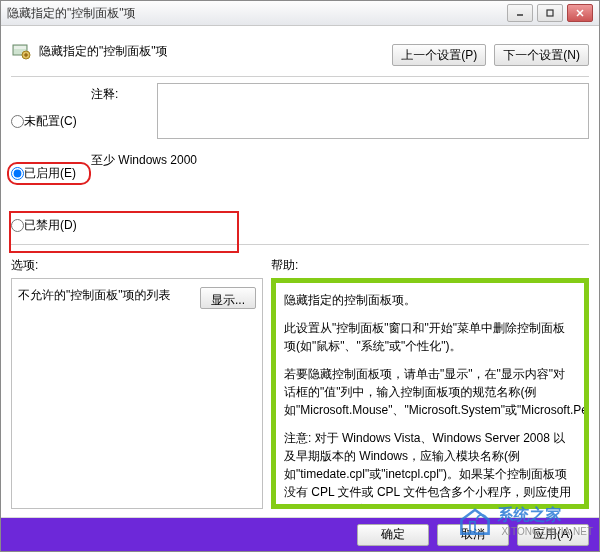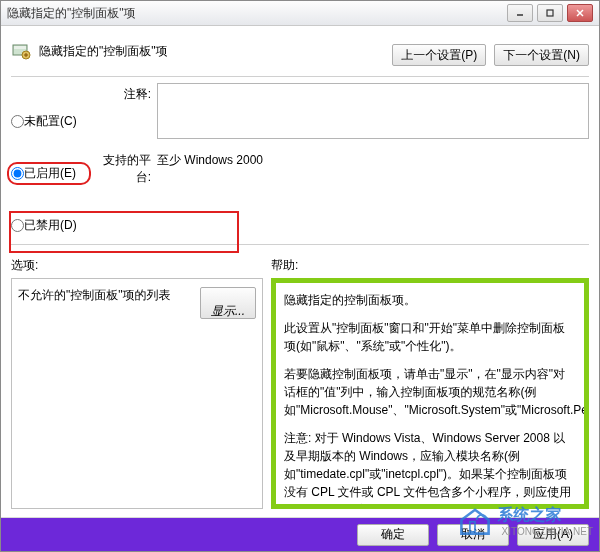--- a/index.html
+++ b/index.html
@@ -16,33 +16,33 @@
   .header .btn { min-width: 85px; height: 22px; border: 1px solid #adadad; background: linear-gradient(#fdfdfd,#e4e4e4); border-radius: 2px; padding: 0 8px; margin-top: 8px; }
   .hr { height: 1px; background: #d0d0d0; margin: 4px 10px 6px 10px; }
   
   .midrow { display: flex; padding: 0 10px 6px 10px; }
   .radios { width: 80px; display: flex; flex-direction: column; gap: 8px; padding-top: 6px; }
   .radio { display: flex; align-items: center; gap: 0; margin-top: 24px; }
   .radio input { margin: 0; }
   .radio label { white-space: nowrap; }
   .commentcol { flex: 1; display: flex; flex-direction: column; gap: 10px; }
   .commentrow, .platrow { display: flex; align-items: flex-start; gap: 6px; }
-  .commentrow .lbl, .platrow .lbl { width: 60px; text-align: right; padding-top: 3px; }
+  .commentrow .lbl, .platrow .lbl { width: 60px; text-align: left; padding-top: 3px; }
   .commentbox { flex: 1; height: 56px; border: 1px solid #b5b5b5; background: #fff; padding: 3px 4px; font-size: 12px; overflow: hidden; }
   .platrow .val { flex: 1; padding-top: 3px; }
   .radio.highlight { border: 2px solid #e02020; border-radius: 10px; padding: 1px 2px; margin-left: -4px; }
   
   .labelsrow { display: flex; padding: 6px 10px 4px 10px; }
   .labelsrow .l { width: 260px; }
   .labelsrow .r { flex: 1; }
   
   .panels { flex: 1; display: flex; gap: 8px; padding: 0 10px 8px 10px; min-height: 0; }
   .optpanel { width: 252px; border: 1px solid #c0c0c0; padding: 8px 6px; display: flex; align-items: flex-start; gap: 6px; }
   .optpanel .txt { flex: 1; }
-  .optpanel .showbtn { height: 22px; padding: 15px 10px; border: 1px solid #adadad; background: linear-gradient(#fdfdfd,#e4e4e4); border-radius: 2px; font-style: italic; }
+  .optpanel .showbtn { height: 22px; padding: 4px 10px; border: 1px solid #adadad; background: linear-gradient(#fdfdfd,#e4e4e4); border-radius: 2px; }
   .opt-highlight { position: absolute; border: 2px solid #e02020; pointer-events: none; }
   .helppanel { flex: 1; border: 5px solid #84cc16; padding: 8px; overflow: auto; line-height: 1.5; }
   .helppanel p { margin: 0 0 10px 0; }
   
   .footer { height: 34px; display: flex; justify-content: flex-end; align-items: center; gap: 8px; padding: 0 10px; border-top: 1px solid #d9d9d9; background: #6d28d9; }
   .footer .btn { min-width: 72px; height: 22px; border: 1px solid #adadad; background: linear-gradient(#fdfdfd,#e4e4e4); border-radius: 2px; }
   
   .watermark { position: absolute; right: 6px; bottom: 14px; display: flex; align-items: flex-end; gap: 6px; opacity: 0.85; pointer-events: none; }
   .watermark svg { width: 34px; height: 34px; }
   .watermark .wm1 { color: #2b7bd6; font-size: 16px; font-weight: bold; }
@@ -104,21 +104,20 @@
         <input type="radio" name="cfg" style="">
         <label>已禁用(D)</label>
       </div>
     </div>
     <div class="commentcol">
       <div class="commentrow">
         <span class="lbl">注释:</span>
         <div class="commentbox"></div>
       </div>
       <div class="platrow">
-        <span class="lbl">支持的平台:</span>
         <span class="val">至少 Windows 2000</span>
       </div>
     </div>
   </div>
 
   <div class="hr"></div>
 
   <div class="labelsrow">
     <span class="l">选项:</span>
     <span class="r">帮助:</span>

